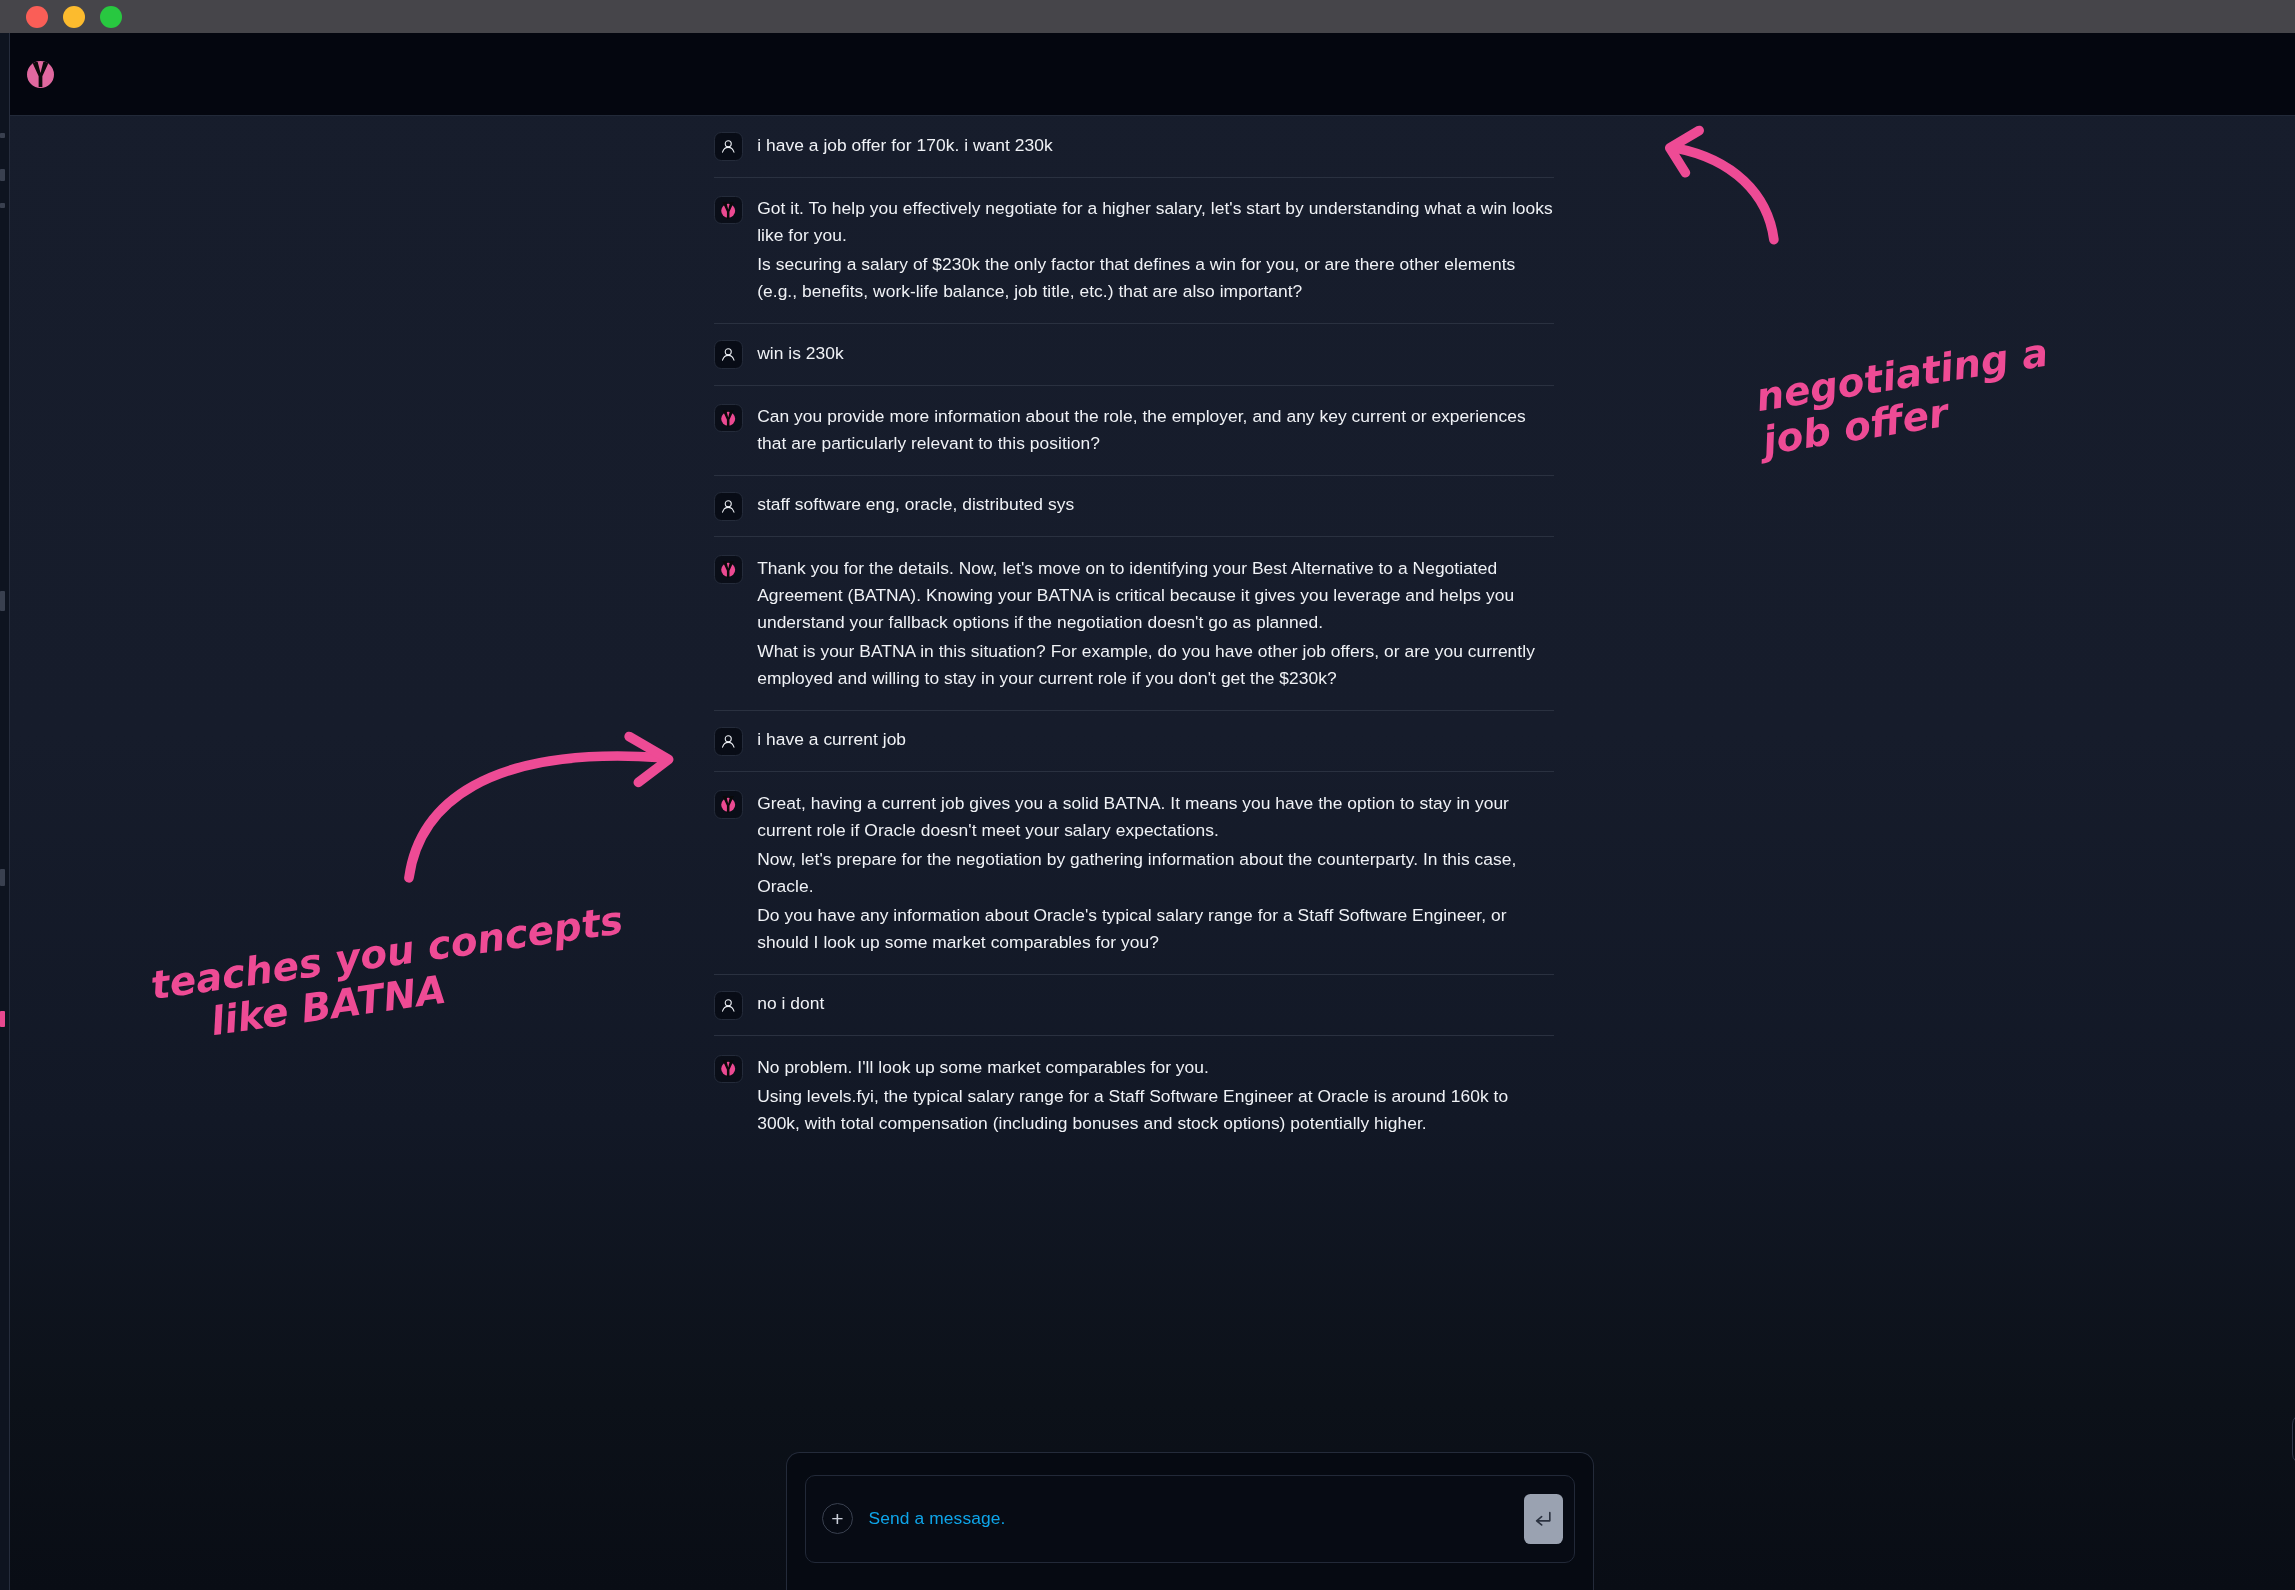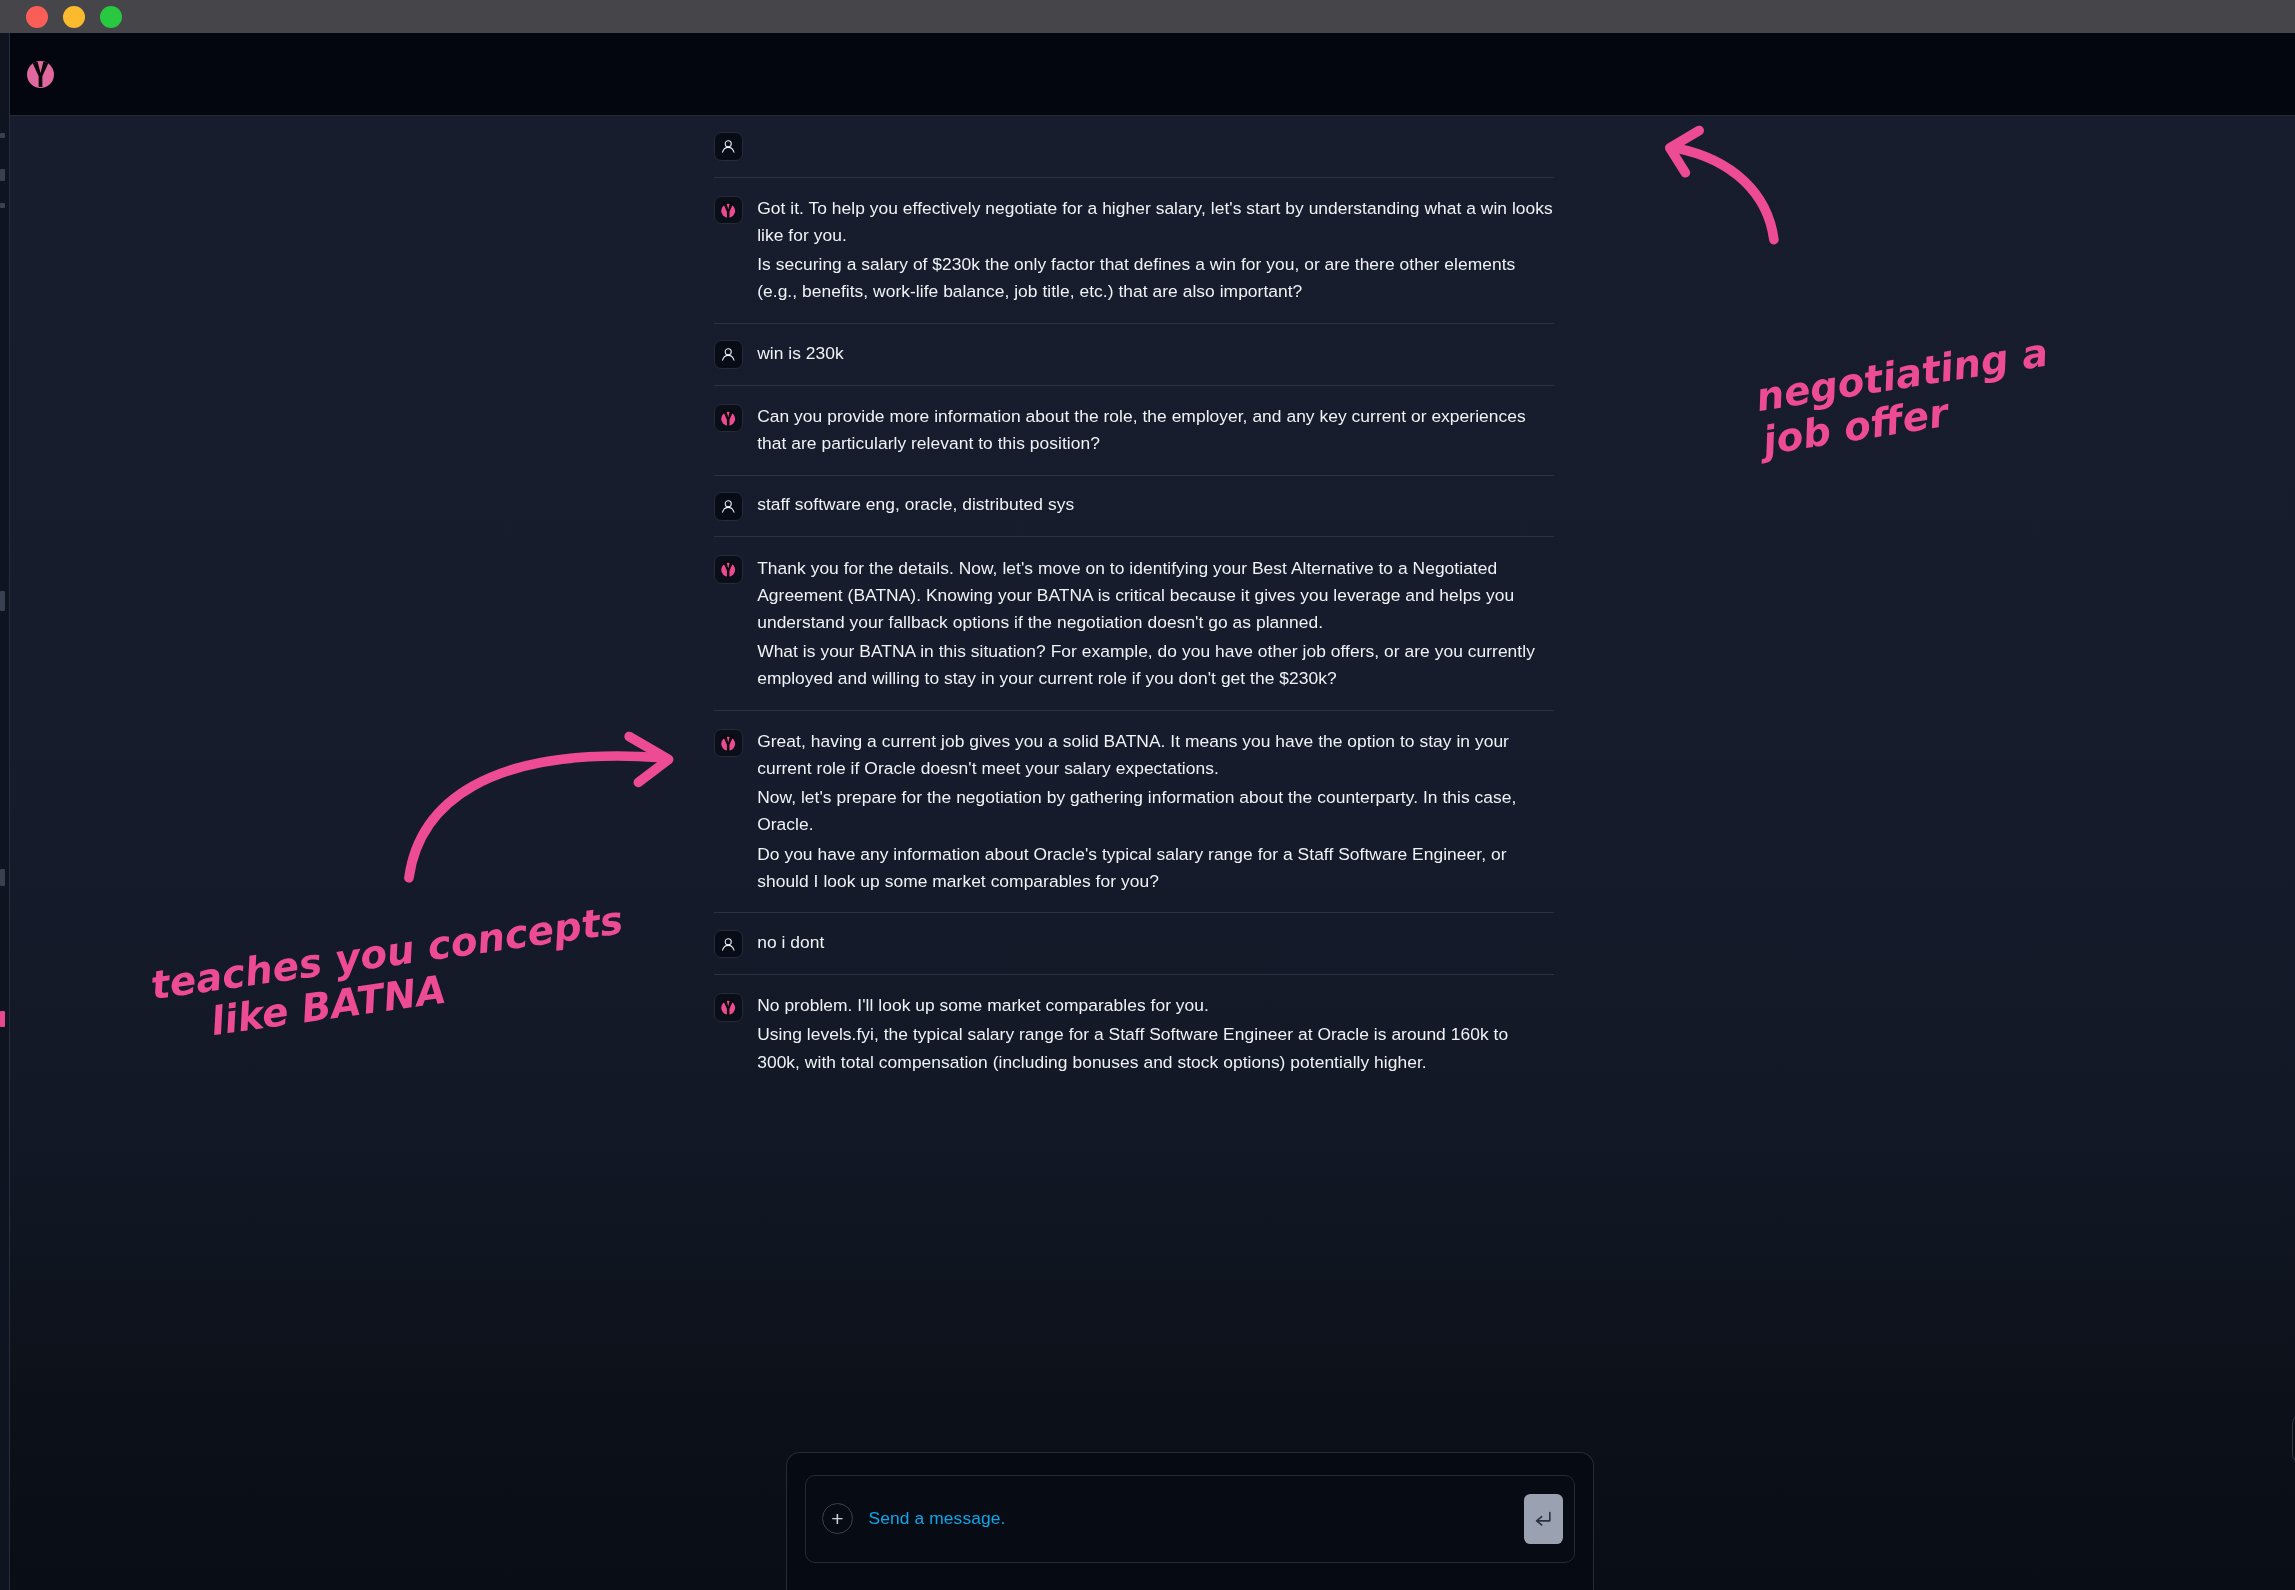--- a/index.html
+++ b/index.html
@@ -264,20 +264,23 @@
     </div>
 
     <div id="thread">
         <div class="msg user">
           <div class="msg-avatar user">
             <svg width="16.5" height="16.5" viewBox="0 0 36 36">
               <circle cx="18" cy="12.5" r="6.6" stroke="#eef1f6" stroke-width="2.3" fill="none"></circle>
               <path d="M5.5 31 C7.8 23.5 13 20.5 18 20.5 C23 20.5 28.2 23.5 30.5 31" stroke="#eef1f6" stroke-width="2.3" fill="none" stroke-linecap="round"></path>
             </svg>
           </div>
+          <div class="msg-body">
+            <p>i have a job offer for 170k. i want 230k</p>
+          </div>
         </div>
         <div class="msg assistant">
           <div class="msg-avatar assistant">
             <svg width="18.4" height="21" viewBox="0 0 58 58">
               <circle cx="29" cy="30" r="22" fill="#ec4a92"></circle>
               <path d="M11 2 L23 2 L29 26 L35 2 L47 2 L33 33 L33 56 L25 56 L25 33 Z" fill="#0a0a0a"></path>
             </svg>
           </div>
           <div class="msg-body">
             <p>Got it. To help you effectively negotiate for a higher salary, let's start by understanding what a win looks like for you.</p>
@@ -320,20 +323,31 @@
         <div class="msg assistant">
           <div class="msg-avatar assistant">
             <svg width="18.4" height="21" viewBox="0 0 58 58">
               <circle cx="29" cy="30" r="22" fill="#ec4a92"></circle>
               <path d="M11 2 L23 2 L29 26 L35 2 L47 2 L33 33 L33 56 L25 56 L25 33 Z" fill="#0a0a0a"></path>
             </svg>
           </div>
           <div class="msg-body">
             <p>Thank you for the details. Now, let's move on to identifying your Best Alternative to a Negotiated Agreement (BATNA). Knowing your BATNA is critical because it gives you leverage and helps you understand your fallback options if the negotiation doesn't go as planned.</p>
             <p>What is your BATNA in this situation? For example, do you have other job offers, or are you currently employed and willing to stay in your current role if you don't get the $230k?</p>
+          </div>
+        </div>
+        <div class="msg user">
+          <div class="msg-avatar user">
+            <svg width="16.5" height="16.5" viewBox="0 0 36 36">
+              <circle cx="18" cy="12.5" r="6.6" stroke="#eef1f6" stroke-width="2.3" fill="none"></circle>
+              <path d="M5.5 31 C7.8 23.5 13 20.5 18 20.5 C23 20.5 28.2 23.5 30.5 31" stroke="#eef1f6" stroke-width="2.3" fill="none" stroke-linecap="round"></path>
+            </svg>
+          </div>
+          <div class="msg-body">
+            <p>i have a current job</p>
           </div>
         </div>
         <div class="msg assistant">
           <div class="msg-avatar assistant">
             <svg width="18.4" height="21" viewBox="0 0 58 58">
               <circle cx="29" cy="30" r="22" fill="#ec4a92"></circle>
               <path d="M11 2 L23 2 L29 26 L35 2 L47 2 L33 33 L33 56 L25 56 L25 33 Z" fill="#0a0a0a"></path>
             </svg>
           </div>
           <div class="msg-body">

